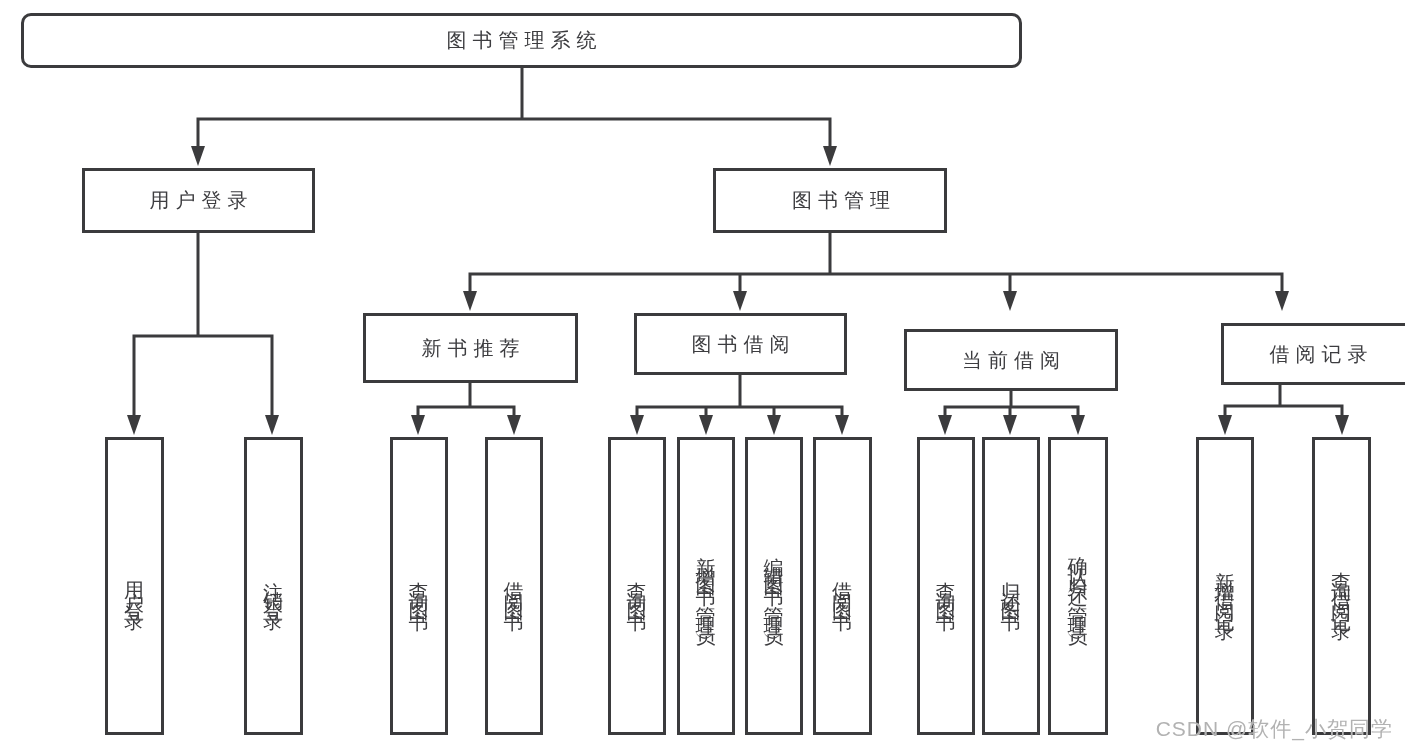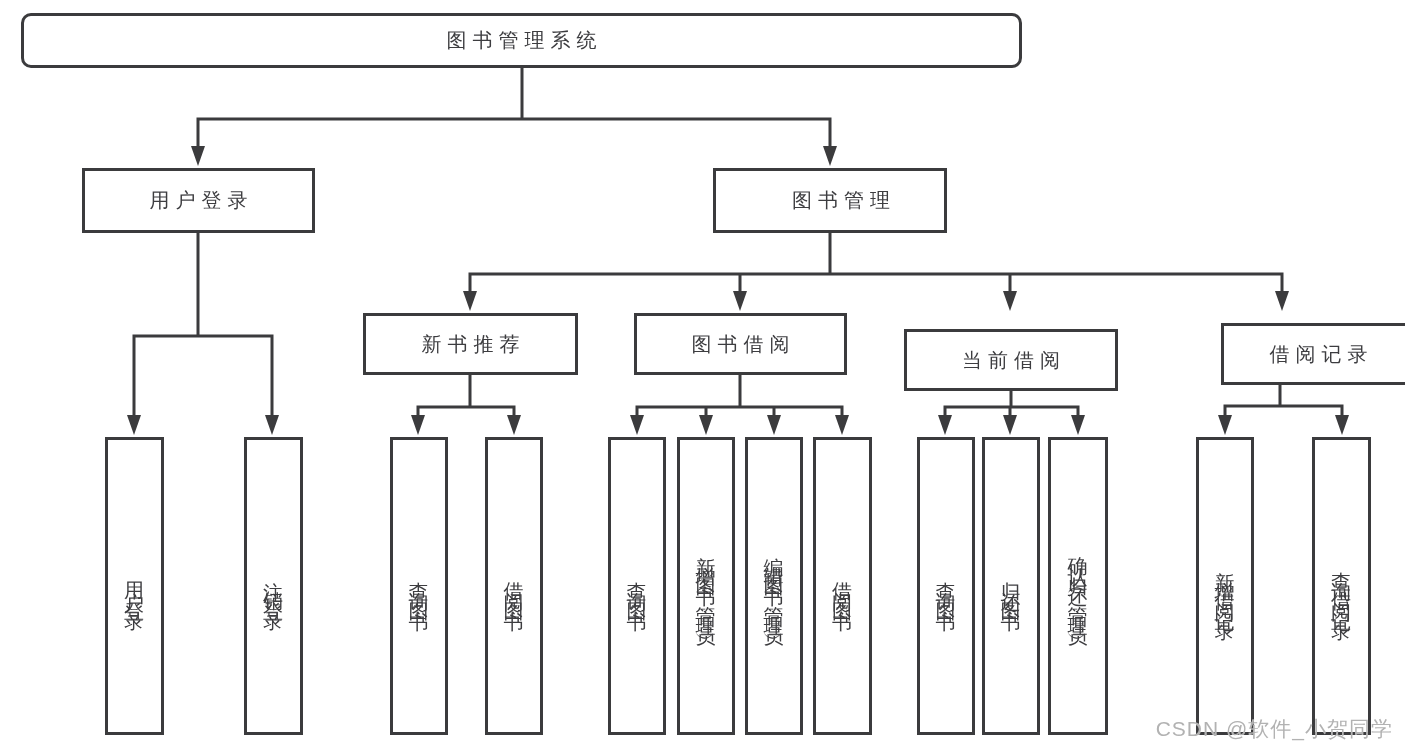--- a/index.html
+++ b/index.html
@@ -103,21 +103,21 @@
     <span class="hlabel">图书管理系统</span>
   </div>
 
   <div class="box" style="left:82px;top:168px;width:233px;height:65px;">
     <span class="hlabel">用户登录</span>
   </div>
   <div class="box" style="left:713px;top:168px;width:234px;height:65px;padding-left:22px;">
     <span class="hlabel">图书管理</span>
   </div>
 
-  <div class="box" style="left:363px;top:313px;width:215px;height:62px;">
+  <div class="box" style="left:363px;top:313px;width:215px;height:70px;">
     <span class="hlabel">新书推荐</span>
   </div>
   <div class="box" style="left:634px;top:313px;width:213px;height:62px;text-align:right;">
     <span class="hlabel">图书借阅</span>
   </div>
   <div class="box" style="left:904px;top:329px;width:214px;height:62px;">
     <span class="hlabel">当前借阅</span>
   </div>
   <div class="box" style="left:1173px;top:323px;width:195px;height:62px;margin-left:48px;">
     <span class="hlabel">借阅记录</span>

